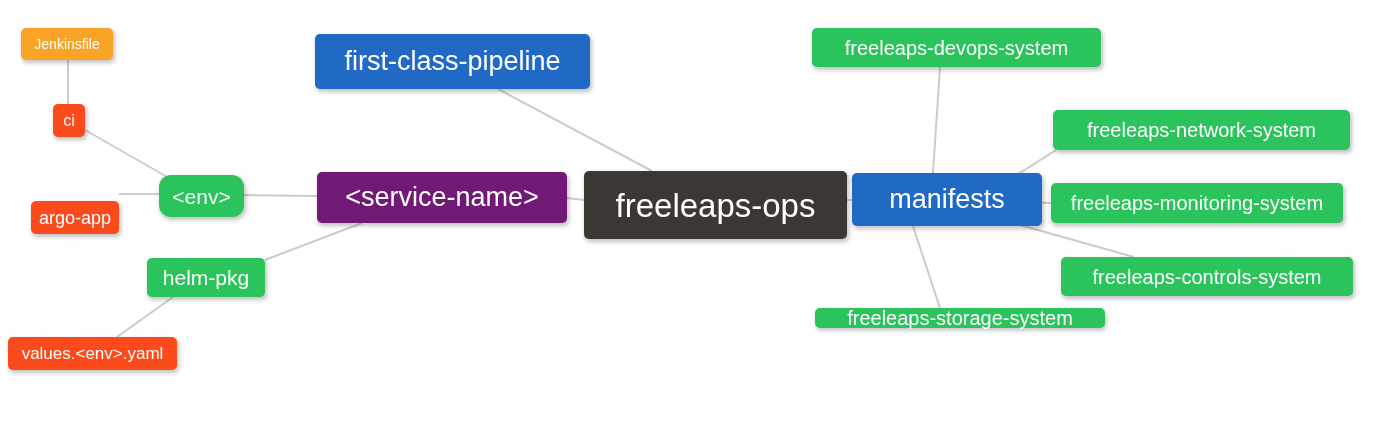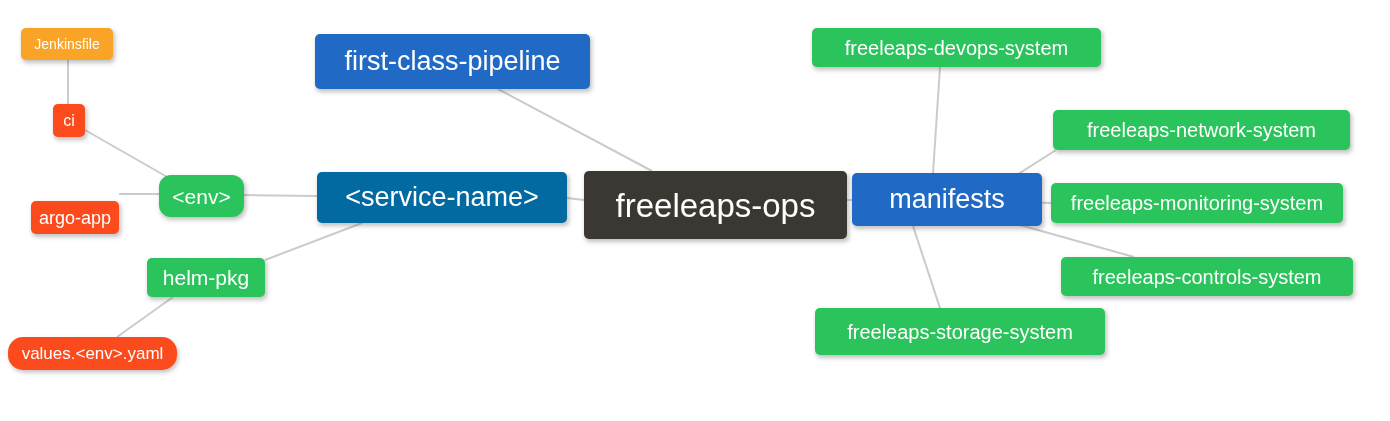--- a/index.html
+++ b/index.html
@@ -54,27 +54,27 @@
       <line x1="847" y1="200" x2="852" y2="200" stroke="#CBCBCB" stroke-width="2"></line>
       <line x1="933" y1="173" x2="940" y2="67" stroke="#CBCBCB" stroke-width="2"></line>
       <line x1="1012" y1="178" x2="1056" y2="150" stroke="#CBCBCB" stroke-width="2"></line>
       <line x1="1012" y1="202" x2="1051" y2="203" stroke="#CBCBCB" stroke-width="2"></line>
       <line x1="1013" y1="223" x2="1134" y2="257" stroke="#CBCBCB" stroke-width="2"></line>
       <line x1="913" y1="226" x2="940" y2="308" stroke="#CBCBCB" stroke-width="2"></line>
     </svg>
   <div id="nodes-layer">
       <div class="node" style="left: 584px; top: 171px; width: 263px; height: 68px; font-size: 33px; background: rgb(59, 55, 51); color: rgb(255, 255, 255);">freeleaps-ops</div>
       <div class="node" style="left: 315px; top: 34px; width: 275px; height: 55px; font-size: 27px; background: rgb(32, 105, 196); color: rgb(255, 255, 255);">first-class-pipeline</div>
-      <div class="node" style="left: 317px; top: 172px; width: 250px; height: 51px; font-size: 27px; background: #0369a1; color: rgb(255, 255, 255);">&lt;service-name&gt;</div>
+      <div class="node" style="left: 317px; top: 172px; width: 250px; height: 51px; font-size: 27px; background: #701a75; color: rgb(255, 255, 255);">&lt;service-name&gt;</div>
       <div class="node" style="left: 852px; top: 173px; width: 190px; height: 53px; font-size: 27px; background: rgb(32, 105, 196); color: rgb(255, 255, 255);">manifests</div>
       <div class="node" style="left: 159px; top: 175px; width: 85px; height: 42px; font-size: 21px; background: rgb(43, 195, 92); color: rgb(255, 255, 255); border-radius: 12px;">&lt;env&gt;</div>
       <div class="node" style="left: 147px; top: 258px; width: 118px; height: 39px; font-size: 21px; background: rgb(43, 195, 92); color: rgb(255, 255, 255);">helm-pkg</div>
       <div class="node" style="left: 53px; top: 104px; width: 32px; height: 33px; font-size: 16px; background: rgb(251, 75, 28); color: rgb(255, 255, 255);">ci</div>
       <div class="node" style="left: 31px; top: 177px; width: 88px; height: 33px; font-size: 18px; background: rgb(251, 75, 28); color: rgb(255, 255, 255); margin-top: 24px;">argo-app</div>
-      <div class="node" style="left: 8px; top: 337px; width: 169px; height: 33px; font-size: 17px; background: rgb(251, 75, 28); color: rgb(255, 255, 255); border-radius: 15px;">values.&lt;env&gt;.yaml</div>
+      <div class="node" style="left: 8px; top: 337px; width: 169px; height: 33px; font-size: 17px; background: rgb(251, 75, 28); color: rgb(255, 255, 255);">values.&lt;env&gt;.yaml</div>
       <div class="node" style="left: 21px; top: 28px; width: 92px; height: 32px; font-size: 14px; background: rgb(249, 164, 38); color: rgb(255, 255, 255);">Jenkinsfile</div>
       <div class="node" style="left: 796px; top: 28px; width: 289px; height: 39px; font-size: 20px; background: rgb(43, 195, 92); color: rgb(255, 255, 255); margin-left: 16px;">freeleaps-devops-system</div>
       <div class="node" style="left: 1053px; top: 110px; width: 297px; height: 40px; font-size: 20px; background: rgb(43, 195, 92); color: rgb(255, 255, 255);">freeleaps-network-system</div>
       <div class="node" style="left: 1051px; top: 183px; width: 292px; height: 40px; font-size: 20px; background: rgb(43, 195, 92); color: rgb(255, 255, 255);">freeleaps-monitoring-system</div>
       <div class="node" style="left: 1061px; top: 257px; width: 292px; height: 39px; font-size: 20px; background: rgb(43, 195, 92); color: rgb(255, 255, 255);">freeleaps-controls-system</div>
-      <div class="node" style="left: 815px; top: 308px; width: 290px; height: 47px; font-size: 20px; background: rgb(43, 195, 92); color: rgb(255, 255, 255);">freeleaps-storage-system</div>
+      <div class="node" style="left: 815px; top: 308px; width: 290px; height: 20px; font-size: 20px; background: rgb(43, 195, 92); color: rgb(255, 255, 255);">freeleaps-storage-system</div>
     </div>
 </div>
 
 </body></html>

